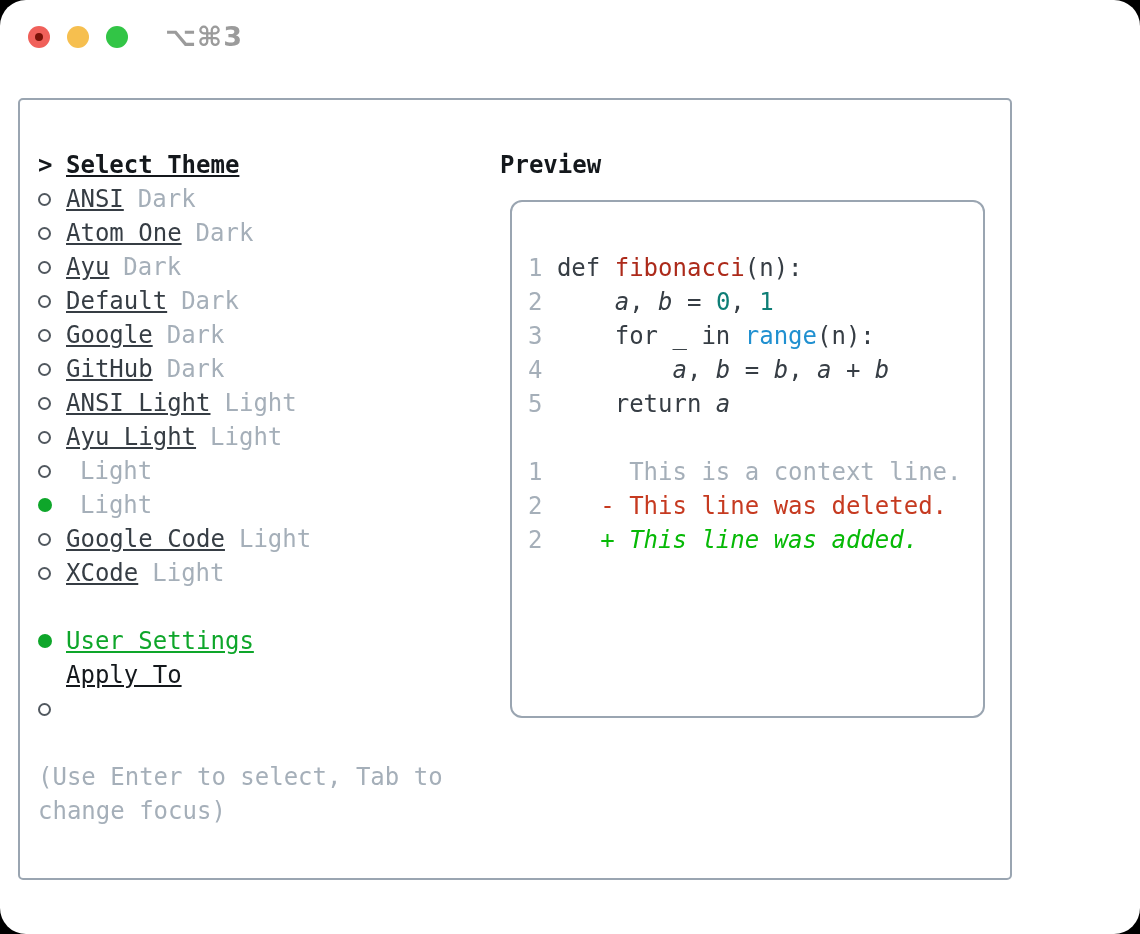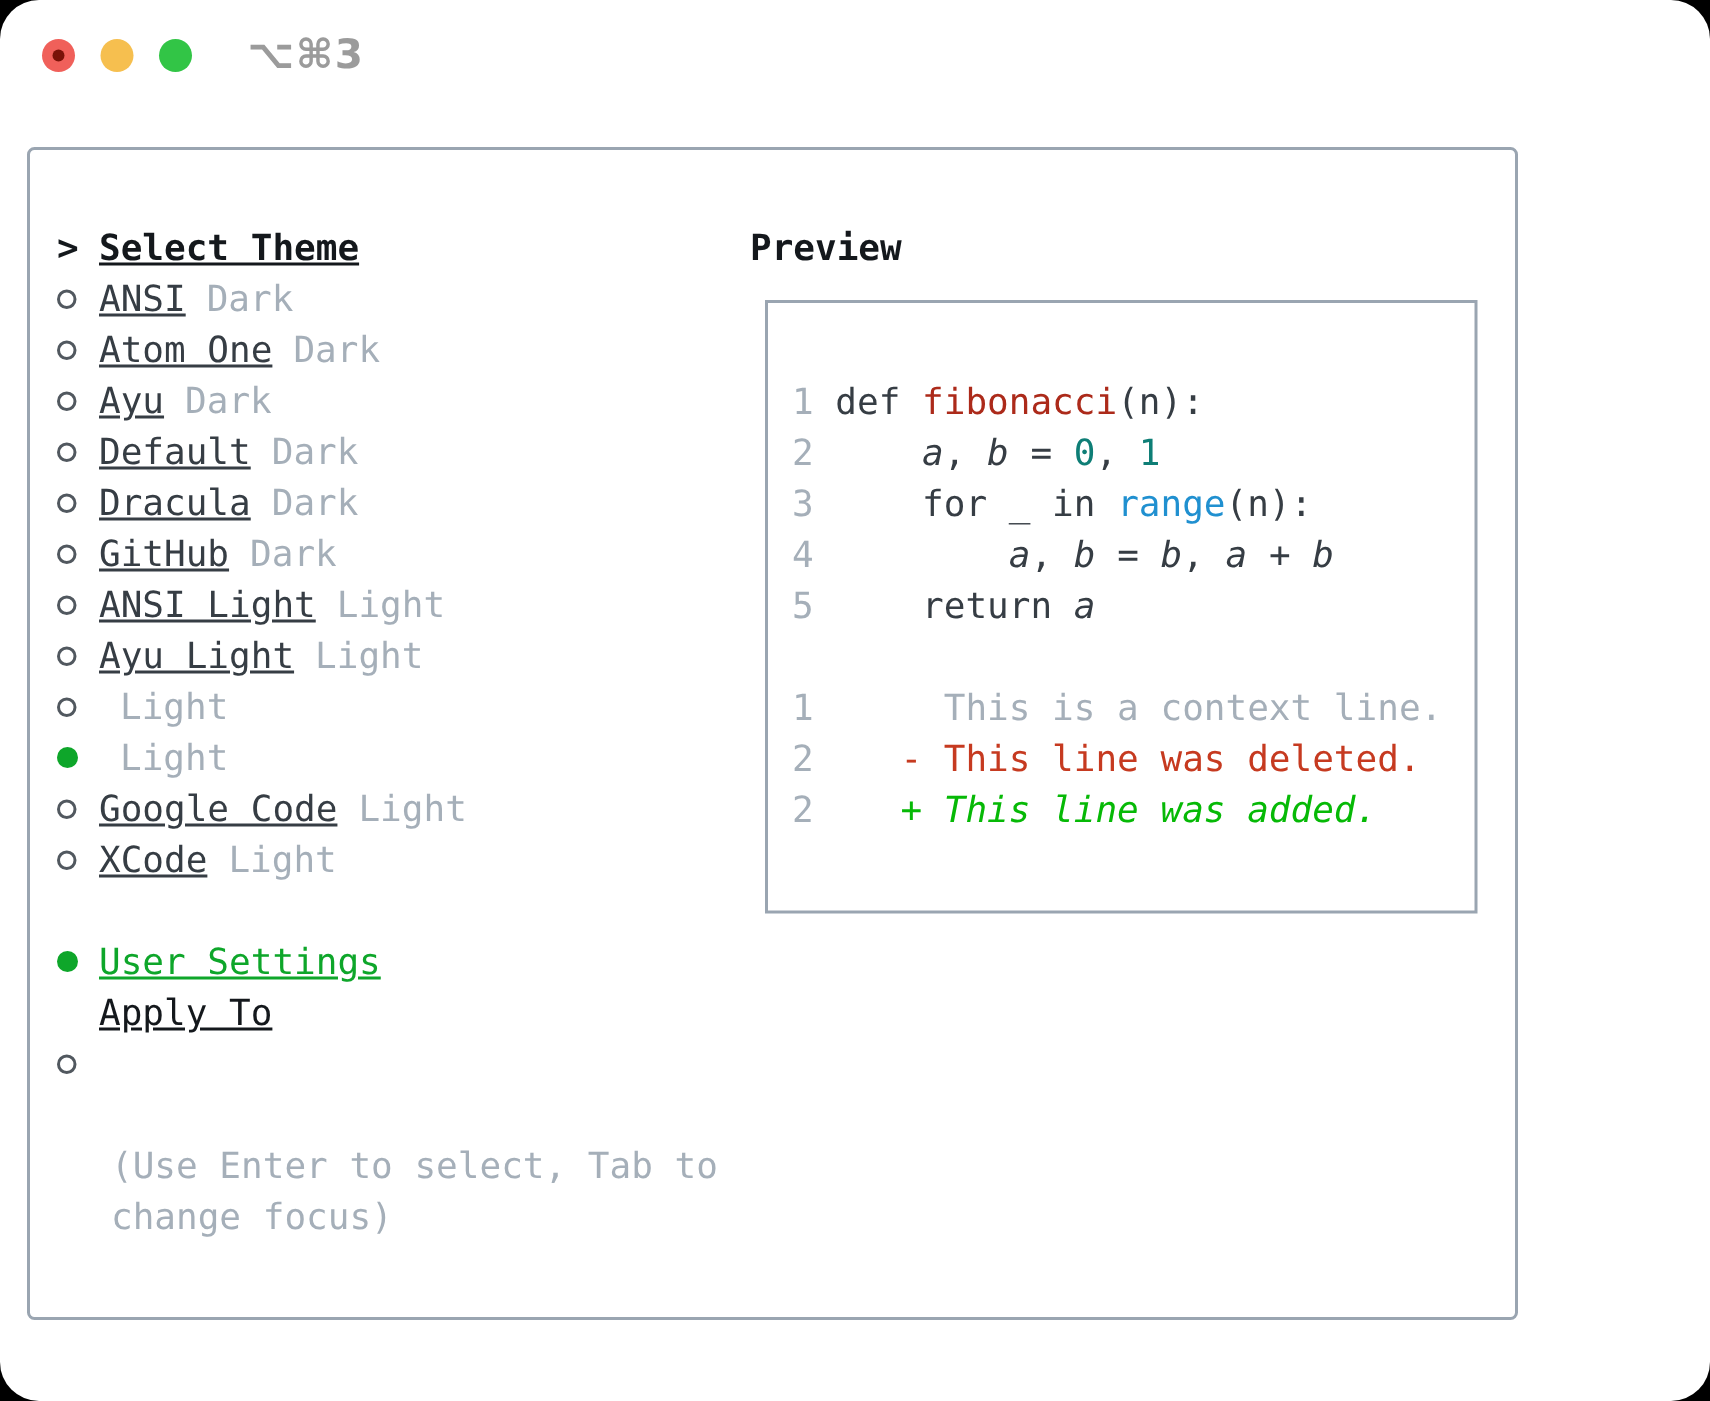--- a/index.html
+++ b/index.html
@@ -46,30 +46,30 @@
   .radio.on{border:none;background:var(--accent_green);width:14px;height:14px;}
   .row .label{white-space:pre;text-decoration:underline;}
   .row.header .label{font-weight:bold;color:var(--text_heading);}
   .row .label.green{color:var(--accent_green);}
   .row .variant{white-space:pre;color:var(--text_muted);margin-left:14px;}
   .theme-col{position:absolute;left:38px;top:148px;width:444px;}
   .apply-col{position:absolute;left:38px;top:624px;width:444px;}
   .apply-col .row.header .label{font-weight:normal;color:var(--text_heading);}
   .hint{
     position:absolute;left:38px;top:760px;width:446px;
-    font-size:24px;line-height:34px;color:var(--text_muted);margin-left:36px;
+    font-size:24px;line-height:34px;color:var(--text_muted);
   }
   
   .preview-title{
     position:absolute;left:500px;top:148px;height:34px;line-height:34px;
     font-size:24px;font-weight:bold;color:var(--text_heading);
   }
   .preview-box{
-    position:absolute;left:510px;top:200px;width:475px;height:409px;
-    box-sizing:border-box;border:2px solid var(--border);border-radius:0;
+    position:absolute;left:510px;top:200px;width:475px;height:518px;
+    box-sizing:border-box;border:2px solid var(--border);border-radius:12px;
     padding:49px 0 0 16px;background:var(--window_bg,#fff);
   }
   .cline{height:34px;line-height:34px;font-size:24px;white-space:pre;color:var(--text_primary);}
   .lnum{color:var(--line_number);}
   .tok-p{color:var(--text_primary);}
   .tok-f{color:var(--code_function);}
   .tok-n{color:var(--code_number);}
   .tok-b{color:var(--code_builtin);}
   .tok-v{color:var(--text_primary);font-style:italic;}
   .tok-ctx{color:var(--text_muted);}
@@ -118,21 +118,21 @@
         <span class="marker">
           <span class="radio"></span>
         </span>
         <span class="label">Default</span>
         <span class="variant">Dark</span>
       </div>
       <div class="row">
         <span class="marker">
           <span class="radio"></span>
         </span>
-        <span class="label">Dracula</span>
+        <span class="label">Google</span>
         <span class="variant">Dark</span>
       </div>
       <div class="row">
         <span class="marker">
           <span class="radio"></span>
         </span>
         <span class="label">GitHub</span>
         <span class="variant">Dark</span>
       </div>
       <div class="row">

